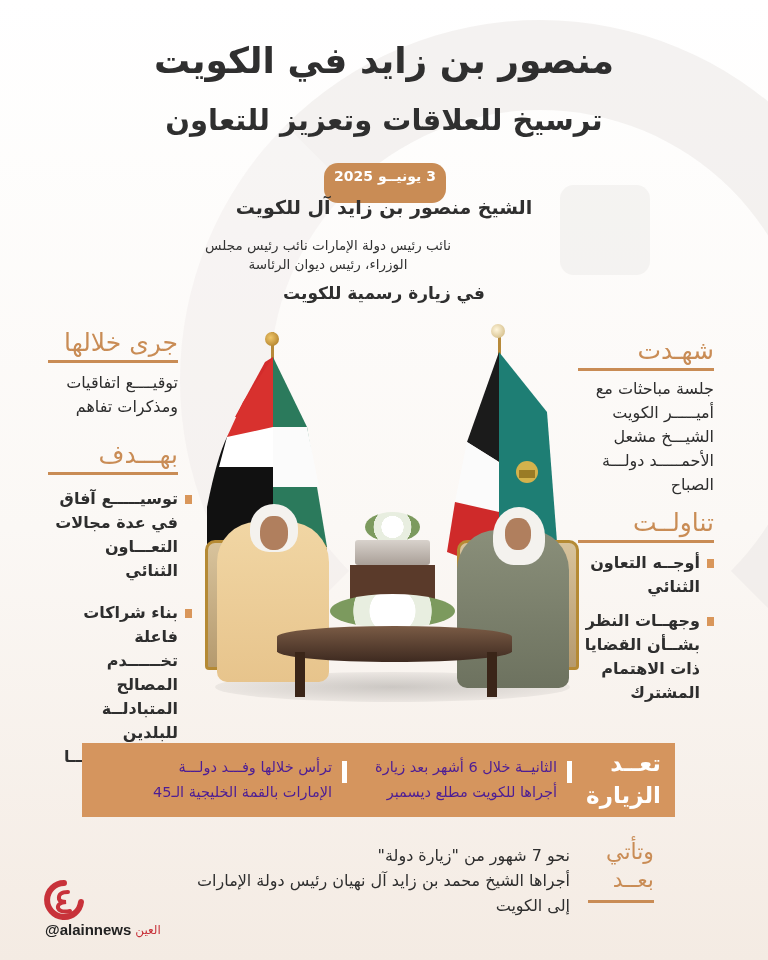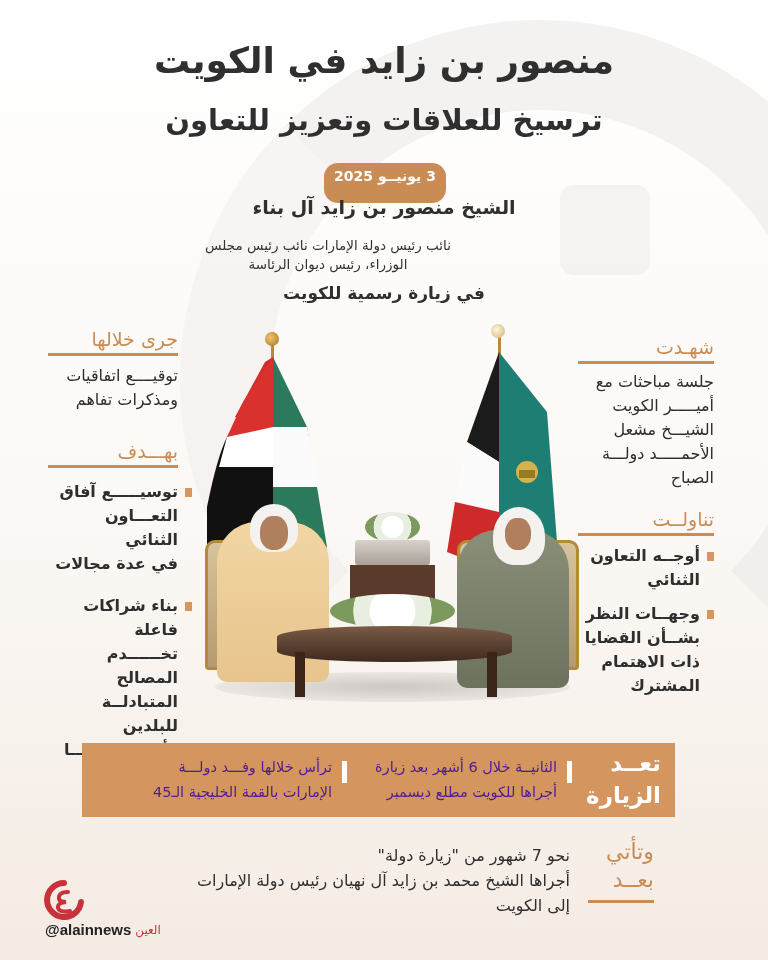--- a/index.html
+++ b/index.html
@@ -32,21 +32,21 @@
   .date-pill { top: 163px; left: 324px; width: 122px; height: 40px;
     border-radius: 14px; background: #c98c55; color: #fff;
     font-size: 14px; font-weight: 700; text-align: center; line-height: 26px; }
   .person { top: 196px; left: 0; width: 768px; text-align: center;
     font-size: 19px; font-weight: 700; color: #2f2f2f; }
   .role { top: 236px; left: 0; width: 656px; text-align: center;
     font-size: 13.5px; line-height: 19px; color: #333; }
   .visit { top: 283px; left: 0; width: 768px; text-align: center;
     font-size: 17px; font-weight: 700; color: #2f2f2f; }
 
-  .section-head { font-size: 19px; color: #c98c55; text-align: right;
+  .section-head { font-size: 25px; color: #c98c55; text-align: right;
     padding-bottom: 3px; border-bottom: 3px solid #c98c55; display: block; }
   .section-body { font-size: 16px; line-height: 24px; color: #2e2e2e; text-align: right; }
   .bullet { position: relative; padding-right: 14px; font-weight: bold; }
   .bullet::before { content: ""; position: absolute; right: 0; top: 8px;
     width: 7px; height: 9px; background: #d9965a; }
 
   .col-left { left: 48px; width: 130px; }
   .col-right { left: 578px; width: 136px; }
 
   
@@ -90,41 +90,41 @@
 </style>
 </head>
 <body>
 
 <div class="bg-logo"></div>
 <div class="bg-block"></div>
 
 <div class="layer title1">منصور بن زايد في الكويت</div>
 <div class="layer title2">ترسيخ للعلاقات وتعزيز للتعاون</div>
 <div class="layer date-pill">3 يونيــو 2025</div>
-<div class="layer person">الشيخ منصور بن زايد آل بناء</div>
+<div class="layer person">الشيخ منصور بن زايد آل للكويت</div>
 <div class="layer role">
   <div>نائب رئيس دولة الإمارات نائب رئيس مجلس</div>
   <div>الوزراء، رئيس ديوان الرئاسة</div>
 </div>
 <div class="layer visit">في زيارة رسمية للكويت</div>
 
 <div class="layer col-left" style="top:328px;">
   <span class="section-head">جرى خلالها</span>
   <div class="section-body" style="margin-top:8px;">
     <div>توقيــــع اتفاقيات</div>
     <div>ومذكرات تفاهم</div>
   </div>
 </div>
 
 <div class="layer col-left" style="top:440px;">
   <span class="section-head">بهـــدف</span>
   <div class="section-body bullet" style="margin-top:12px; margin-right:-14px;">
     <div>توسيـــــع آفاق</div>
+    <div>في عدة مجالات</div>
     <div>التعـــاون الثنائي</div>
-    <div>في عدة مجالات</div>
   </div>
   <div class="section-body bullet" style="margin-top:18px; margin-right:-14px;">
     <div>بناء شراكات فاعلة</div>
     <div>تخــــــدم المصالح</div>
     <div>المتبادلــة للبلدين</div>
     <div>وأولوياتهمـــــا</div>
     <div>التنموية</div>
   </div>
 </div>
 

